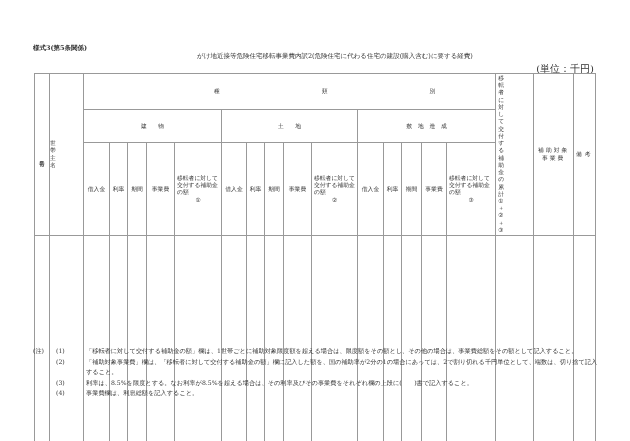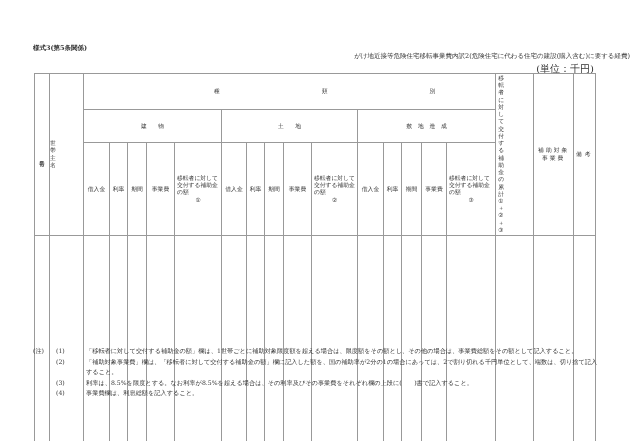--- a/index.html
+++ b/index.html
@@ -2,21 +2,21 @@
 <html><head>
 <meta charset="utf-8">
 <style>
   html, body { margin: 0; padding: 0; }
   body {
     width: 630px; height: 441px; background: #ffffff; position: relative;
     font-family: "DejaVu Serif", "Liberation Serif", serif; color: #333;
     overflow: hidden;
   }
   .form-id { position: absolute; left: 33px; top: 44px; font-size: 6.5px; font-weight: bold; }
-  .title { position: absolute; left: 0; width: 630px; top: 52px; text-align: right; font-size: 6.5px; padding-left: 40px; box-sizing: border-box; }
+  .title { position: absolute; left: 0; width: 630px; top: 52px; text-align: center; font-size: 6.5px; padding-left: 40px; box-sizing: border-box; }
   .unit { position: absolute; right: 36px; top: 62px; font-size: 10px; }
   table.grid {
     position: absolute; left: 34px; top: 73px; width: 561px;
     border-collapse: collapse; table-layout: fixed;
     border: 1.3px solid #333;
   }
   table.grid td, table.grid th {
     border: 0.6px solid #999; font-weight: normal; font-size: 5.8px;
     padding: 0; text-align: center; vertical-align: middle; line-height: 1.25;
   }

